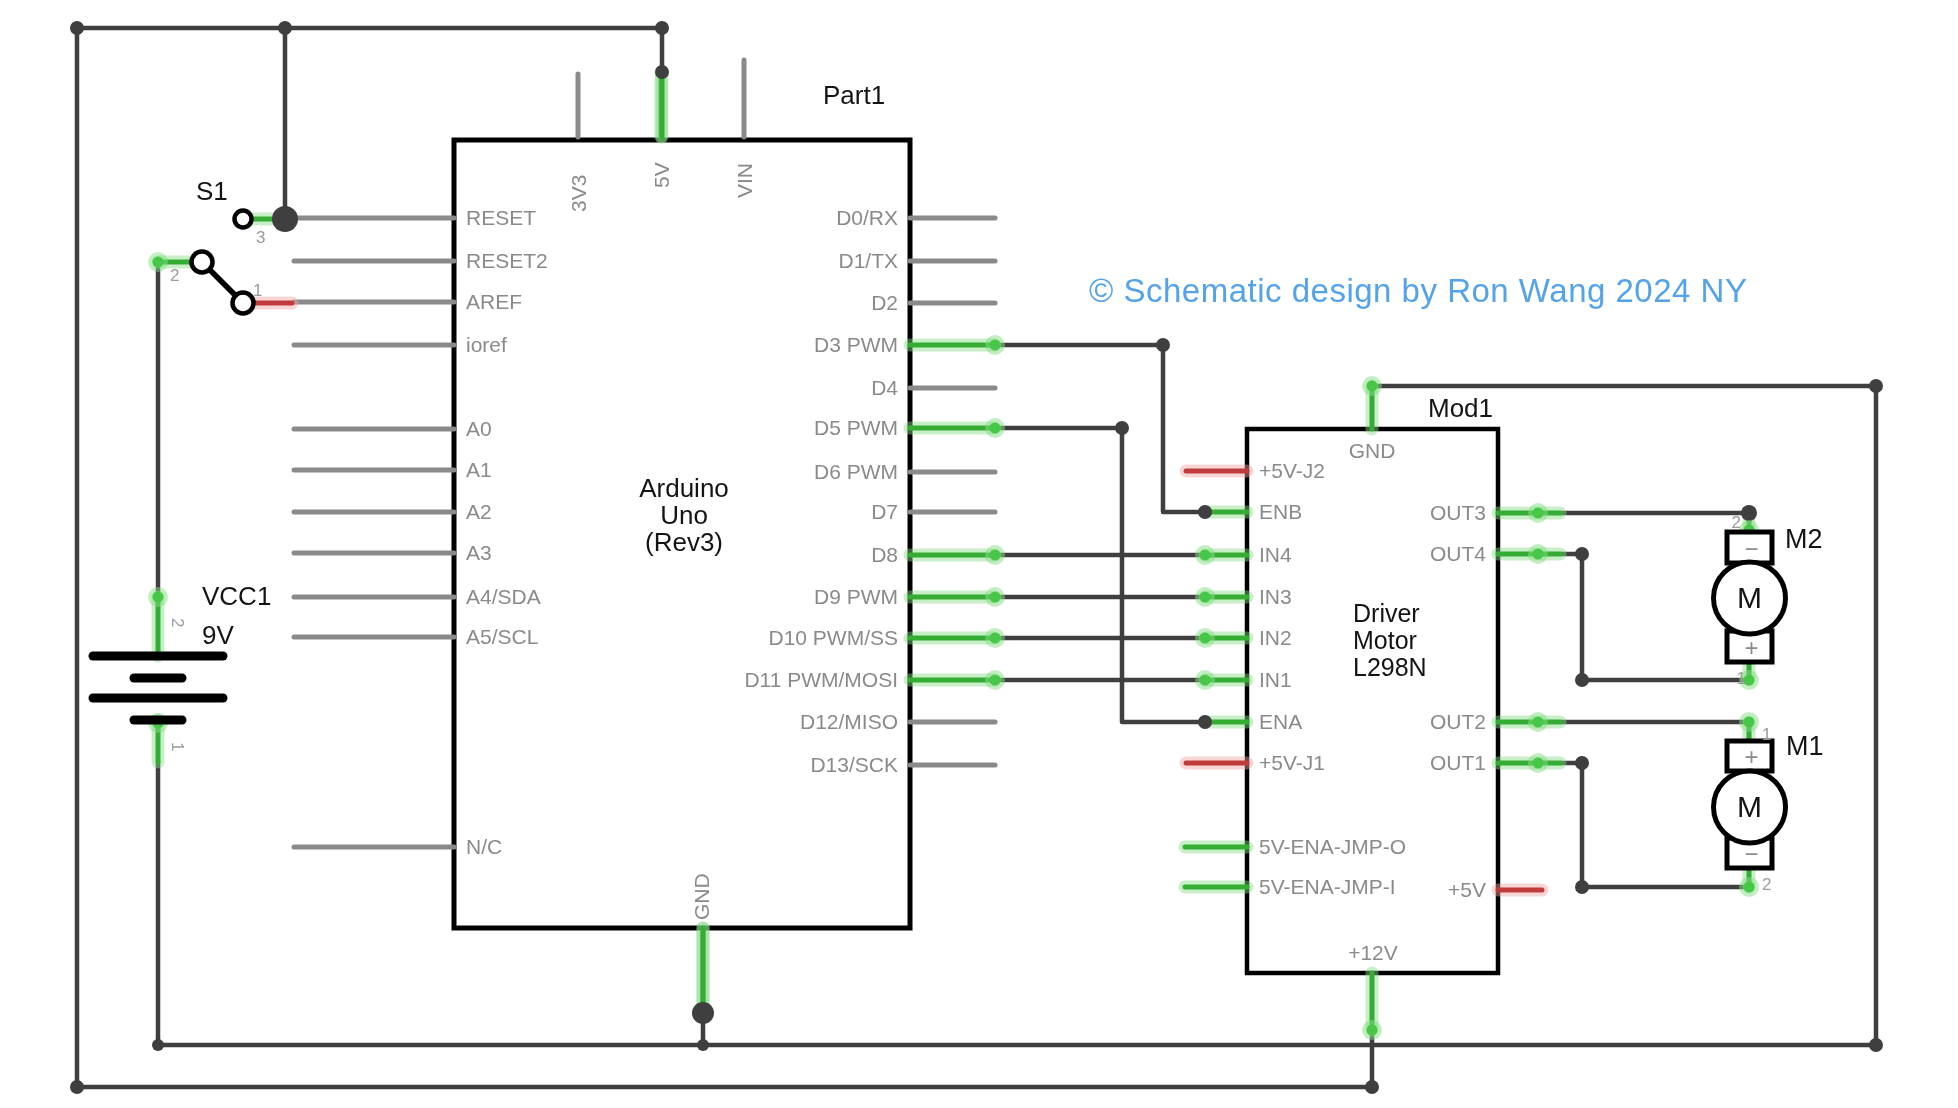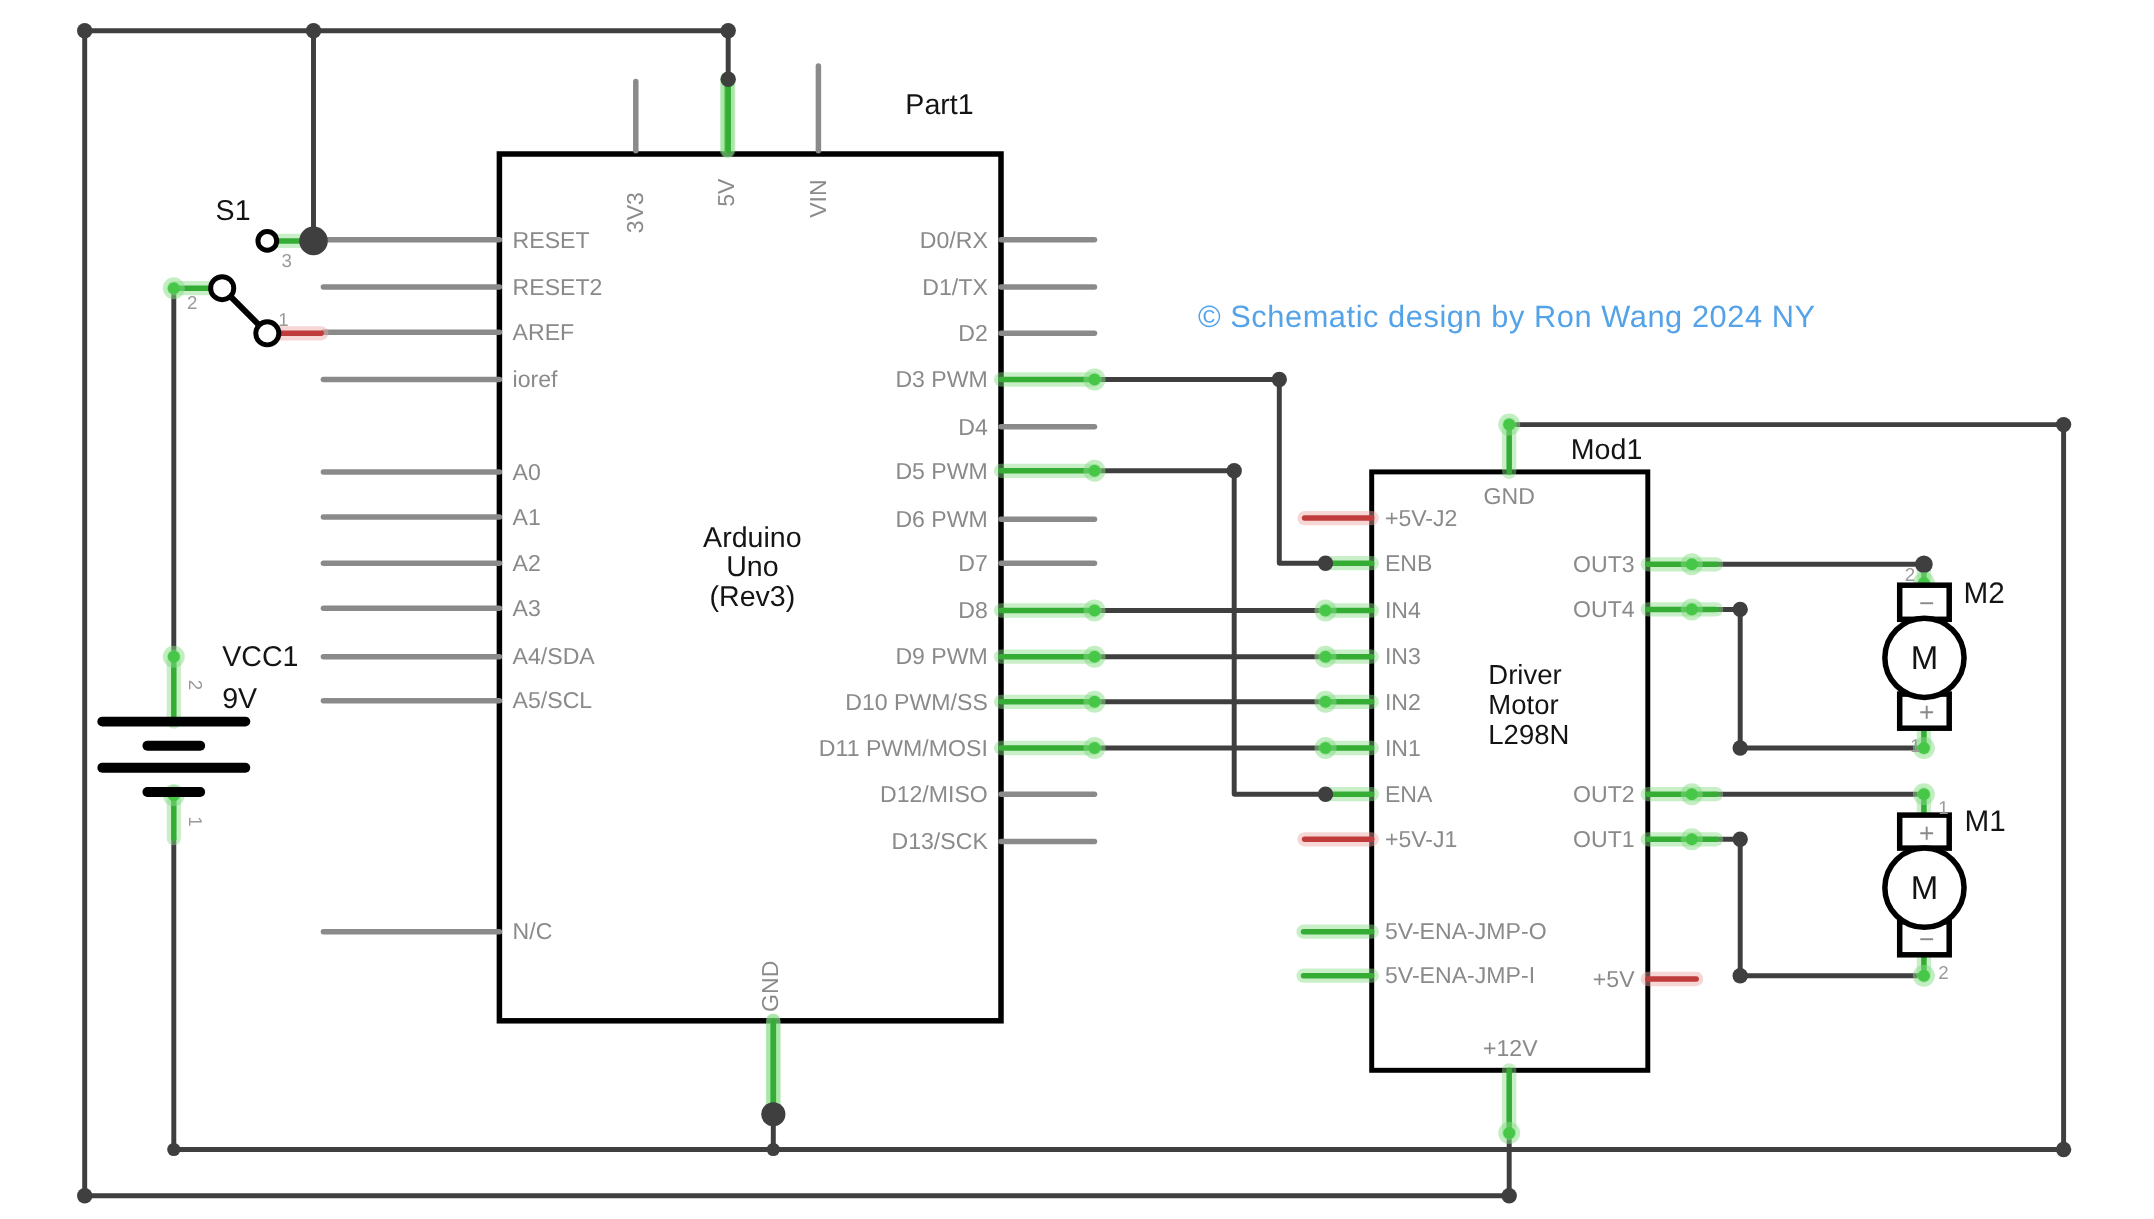--- a/index.html
+++ b/index.html
@@ -1,20 +1,20 @@
 <!DOCTYPE html>
 <html><head>
 <meta charset="utf-8">
 <style>
   html,body{margin:0;padding:0;background:#ffffff;}
   body{width:1958px;height:1108px;position:relative;overflow:hidden;
        font-family:"Liberation Sans",sans-serif;}
   #stage{position:absolute;left:0;top:0;width:1958px;height:1108px;}
   svg{position:absolute;left:0;top:0;}
-  #credit{position:absolute;left:1089px;top:272px;font-size:28px;letter-spacing:0.5px;}
+  #credit{position:absolute;left:1089px;top:272px;font-size:33px;letter-spacing:0.5px;}
 </style>
 </head>
 <body>
 
 <div id="stage">
   <svg id="svg" width="1958" height="1108" viewBox="0 0 1958 1108">
       <rect x="454" y="140" width="456" height="788" fill="#ffffff" stroke="#000000" stroke-width="5"></rect>
       <rect x="1247" y="429" width="251" height="544" fill="#ffffff" stroke="#000000" stroke-width="4.5"></rect>
       <polyline points="77,28 662,28 662,72" fill="none" stroke="#3f3f3f" stroke-width="4.5" stroke-linejoin="round" stroke-linecap="round"></polyline>
       <polyline points="77,28 77,1087" fill="none" stroke="#3f3f3f" stroke-width="4.5" stroke-linejoin="round" stroke-linecap="round"></polyline>

